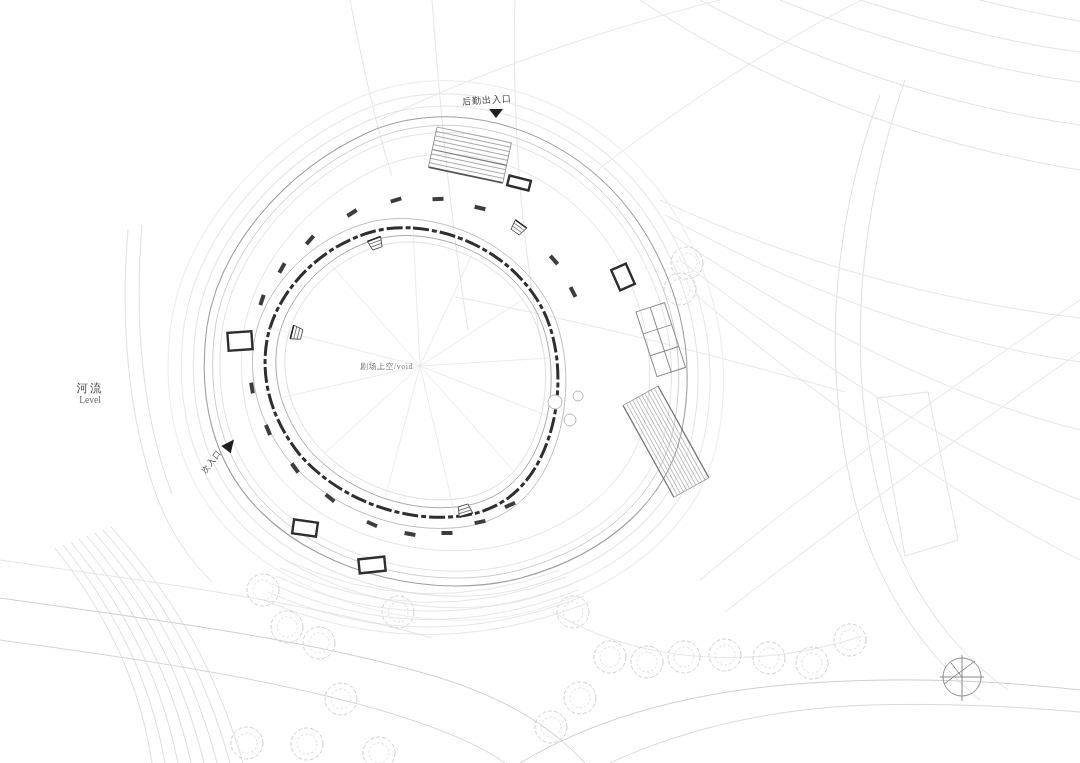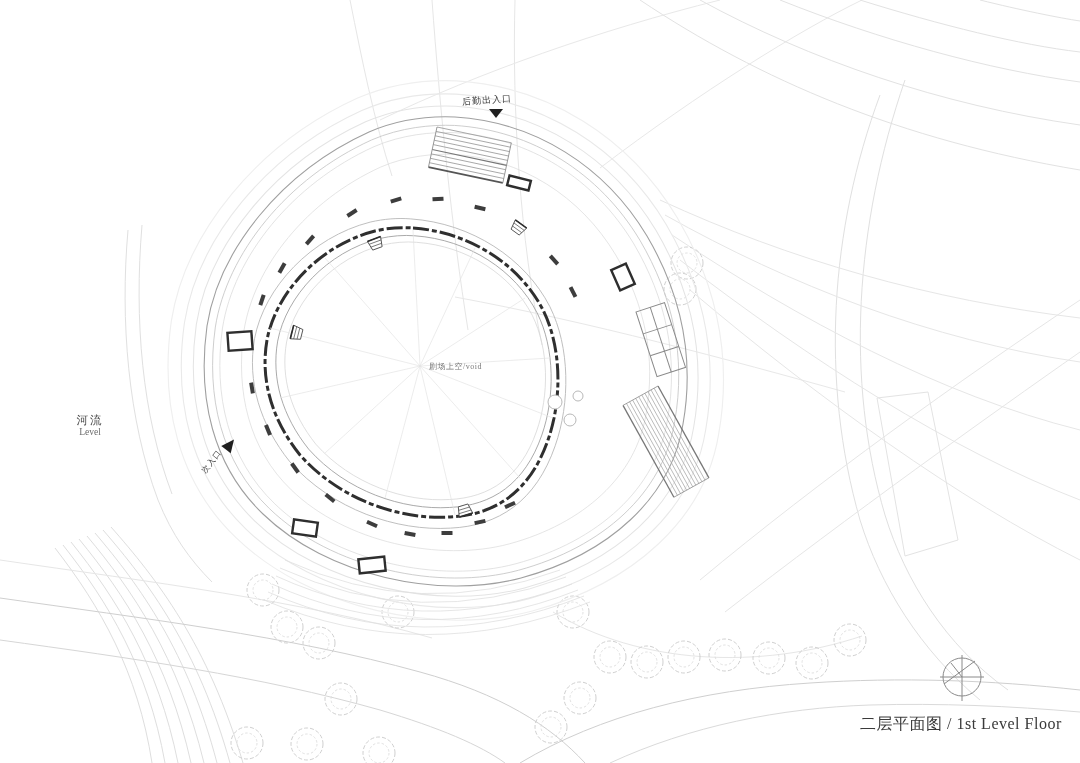--- a/index.html
+++ b/index.html
@@ -14,23 +14,23 @@
     position:absolute;left:489px;top:109px;width:0;height:0;
     border-left:7px solid transparent;border-right:7px solid transparent;border-top:9px solid #1f1f1f;
   }
   .lbl-secondary{left:198px;top:456px;font-size:8px;letter-spacing:1px;transform:rotate(-52deg);color:#333;}
   .tri-ne{
     position:absolute;left:224px;top:438px;width:0;height:0;
     border-left:6px solid transparent;border-right:6px solid transparent;border-bottom:13px solid #1f1f1f;
     transform:rotate(38deg);
   }
   .lbl-river{left:68px;top:381px;width:44px;text-align:center;line-height:1.25;}
-  .lbl-river .zh{font-size:11.5px;color:#4a4a4a;letter-spacing:2px;display:block;margin-top:32px;}
+  .lbl-river .zh{font-size:11.5px;color:#4a4a4a;letter-spacing:2px;display:block;}
   .lbl-river .en{font-size:9.5px;color:#6a6a6a;display:block;}
-  .lbl-void{left:392px;top:361px;width:90px;text-align:right;font-size:8px;color:#7a7a7a;letter-spacing:.5px;}
+  .lbl-void{left:360px;top:361px;width:90px;text-align:left;font-size:8px;color:#7a7a7a;letter-spacing:.5px;}
   .lbl-title{left:860px;top:714px;width:200px;text-align:right;font-size:16px;color:#3a3a3a;letter-spacing:.5px;}
 </style>
 </head>
 <body>
 
 <div class="stage">
 
 <svg width="1080" height="763" viewBox="0 0 1080 763">
 
   <defs>
@@ -246,15 +246,14 @@
 <div class="lbl lbl-secondary">次入口</div>
 <div class="tri-ne"></div>
 
 <div class="lbl lbl-river">
   <span class="zh">河流</span>
   <span class="en">Level</span>
 </div>
 
 <div class="lbl lbl-void">剧场上空/void</div>
 
-<div class="lbl lbl-title">二层平面图 /  1st Level Floor</div>
 
 </div>
 
 </body></html>

